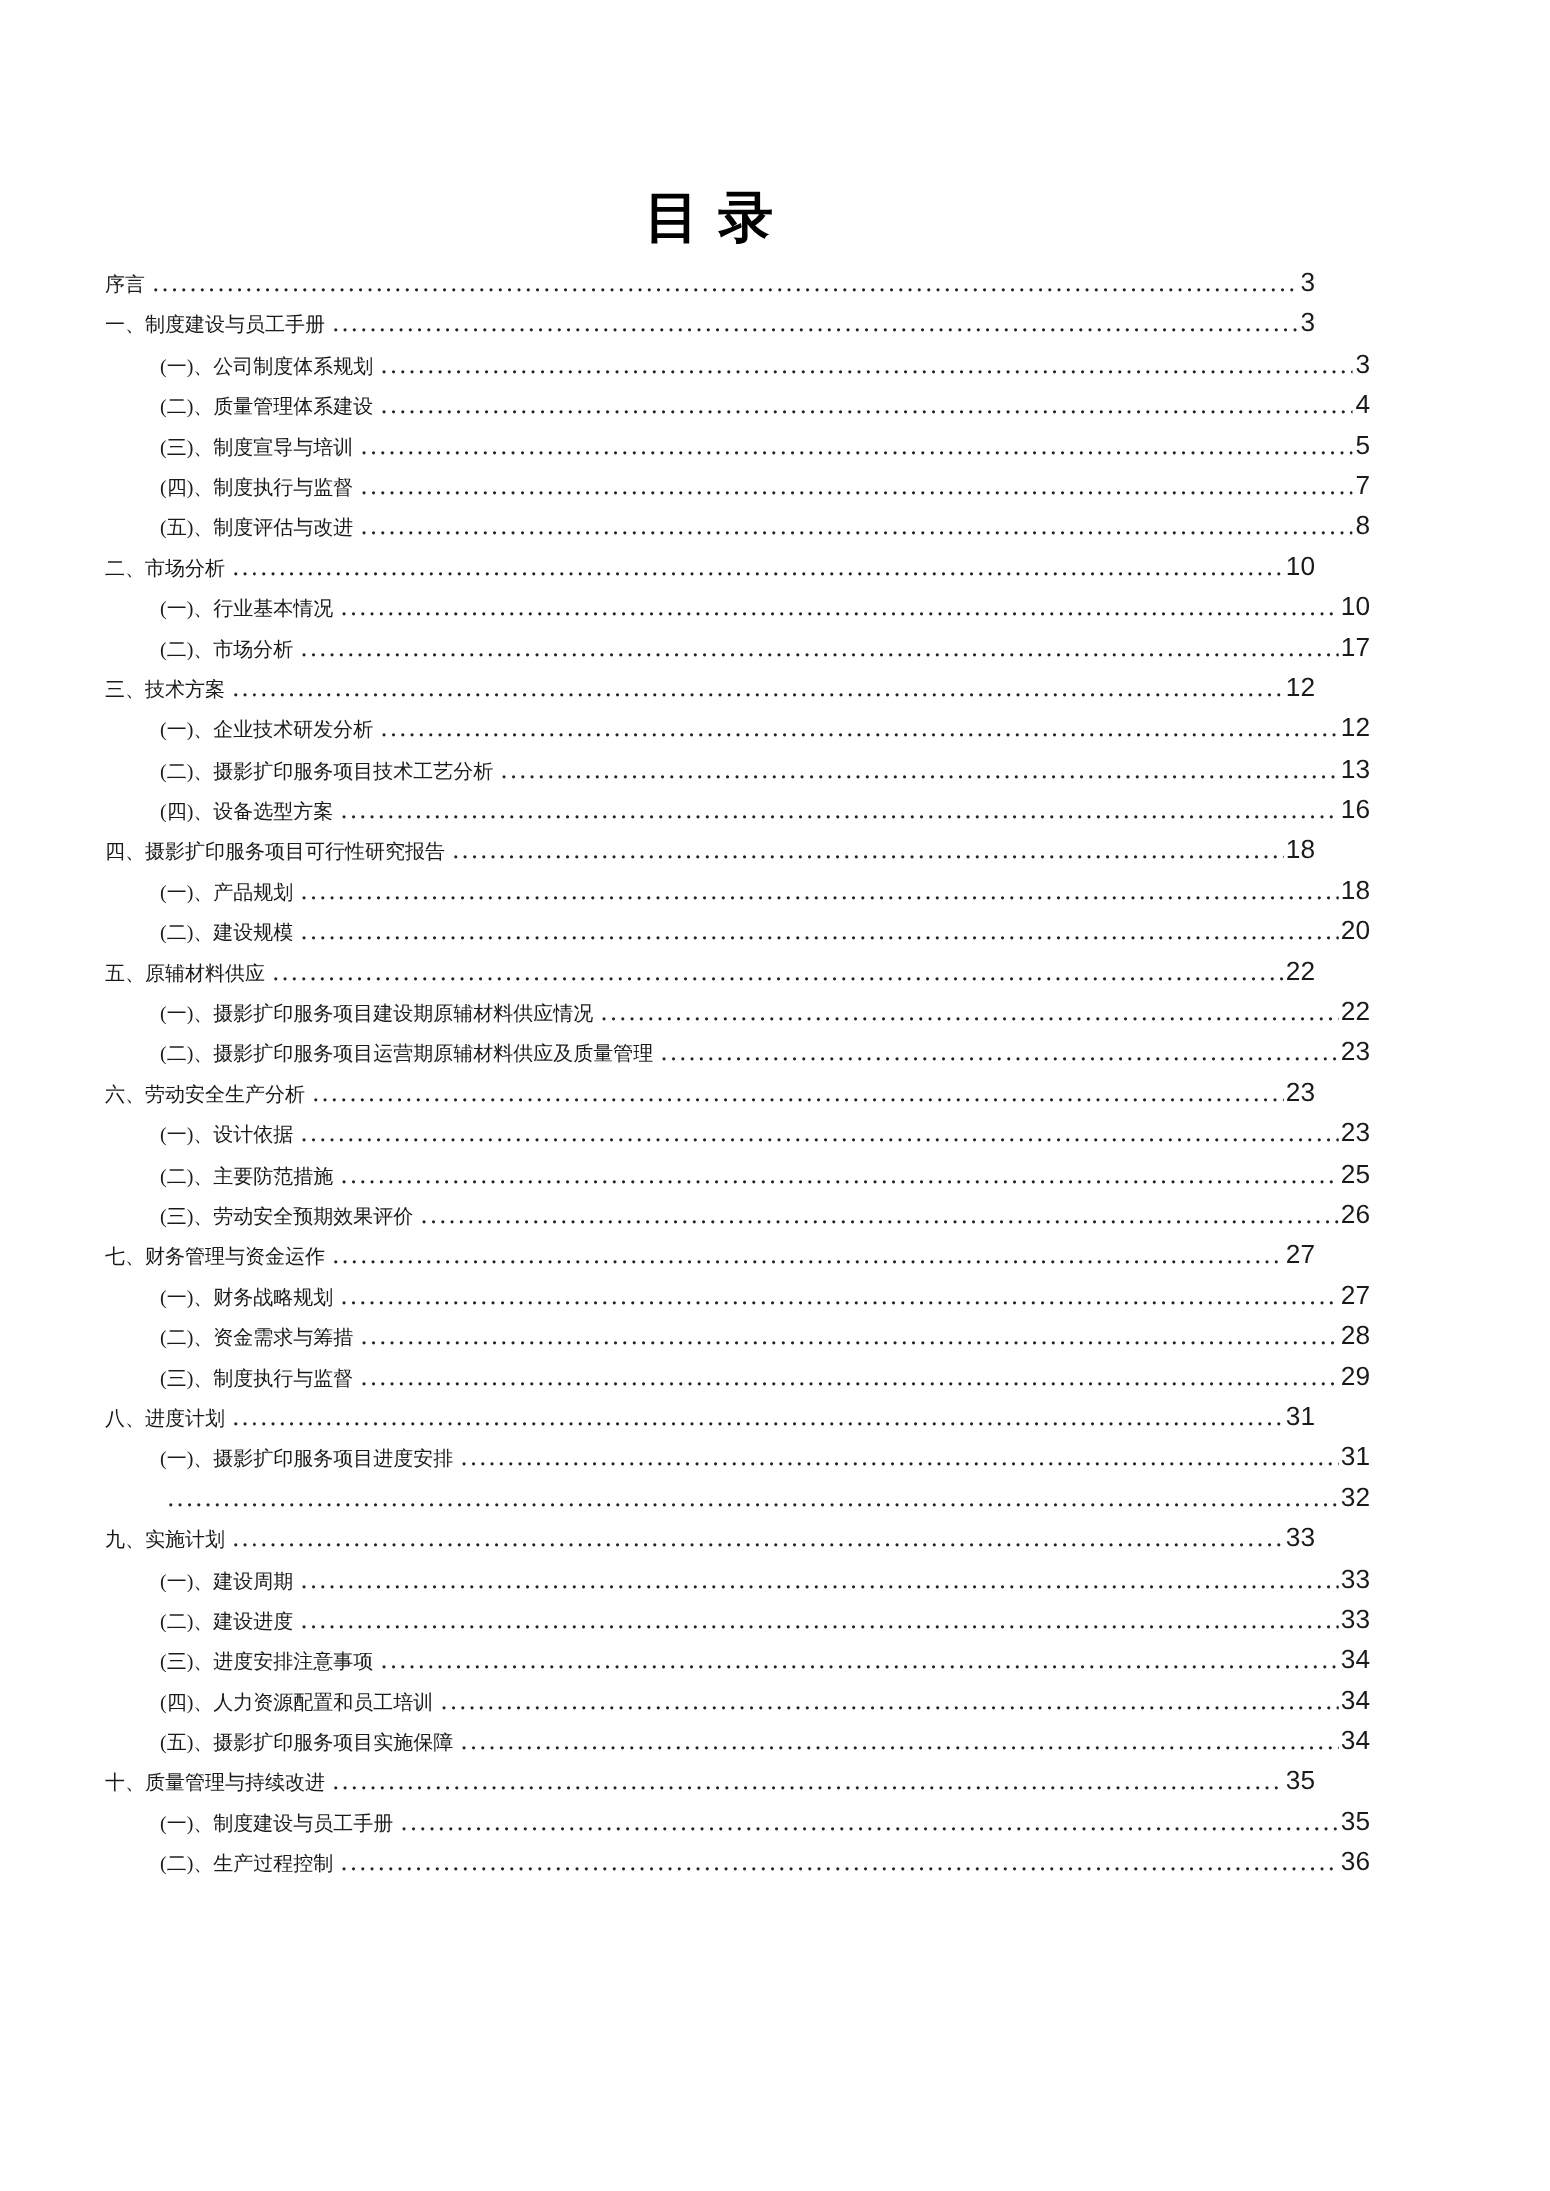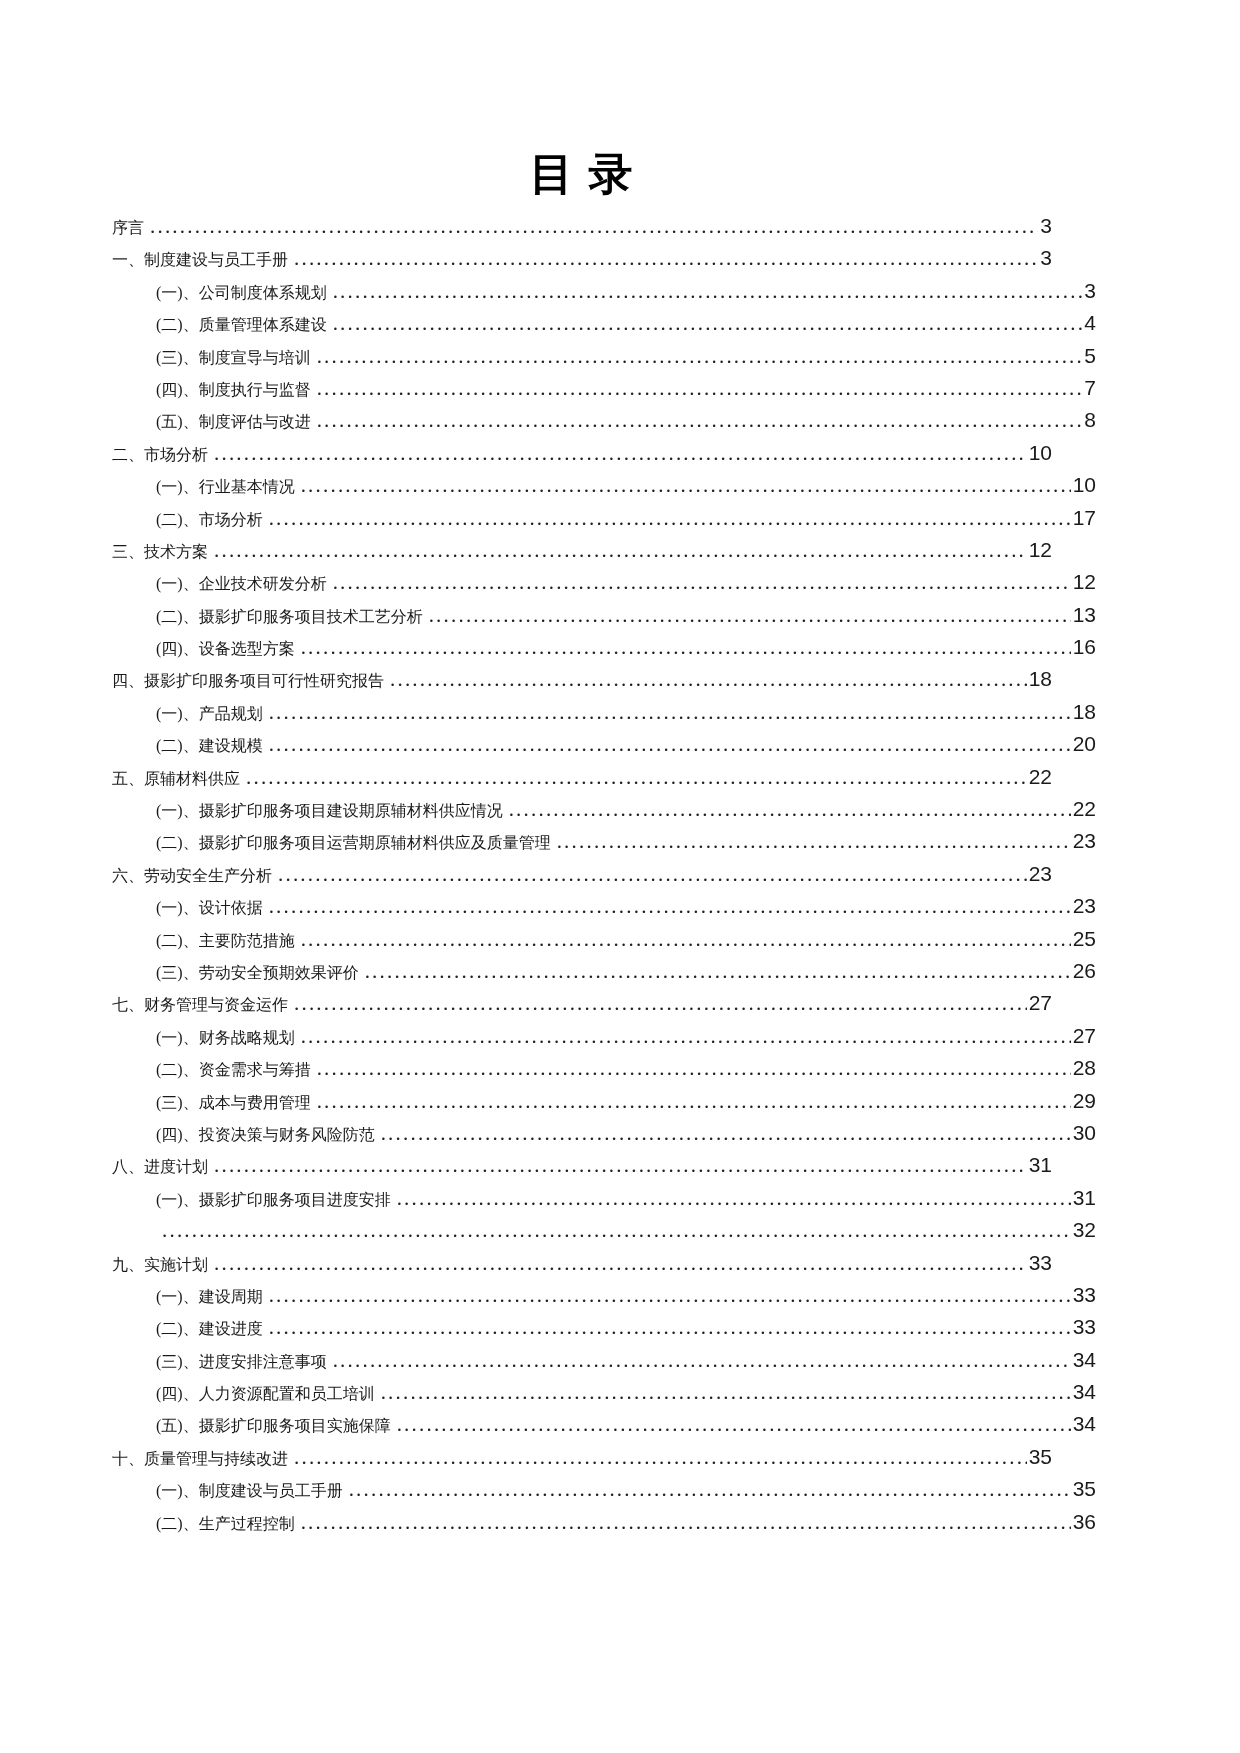--- a/index.html
+++ b/index.html
@@ -6,21 +6,21 @@
     margin: 0;
     padding: 0;
     background: #ffffff;
   }
   .page {
     position: relative;
     width: 1240px;
     height: 1753px;
     background: #ffffff;
     box-sizing: border-box;
-    padding: 150px 188px 0 112px;
+    padding: 150px 188px 0 84px;
     font-family: "Liberation Serif", "DejaVu Serif", serif;
     color: #1a1a1a;
     overflow: hidden;
   }
   .toc-title {
     margin: 0 0 14px 0;
     text-align: center;
     font-size: 44px;
     line-height: 50px;
     font-weight: bold;
@@ -200,28 +200,23 @@
         <span class="label">(一)、财务战略规划</span>
         <span class="leader"></span>
         <span class="pagenum">27</span>
       </div>
       <div class="toc-row level-2">
         <span class="label">(二)、资金需求与筹措</span>
         <span class="leader"></span>
         <span class="pagenum">28</span>
       </div>
       <div class="toc-row level-2">
-        <span class="label">(三)、成本与费用管理</span>
+        <span class="label">(三)、制度执行与监督</span>
         <span class="leader"></span>
         <span class="pagenum">29</span>
-      </div>
-      <div class="toc-row level-2">
-        <span class="label">(四)、投资决策与财务风险防范</span>
-        <span class="leader"></span>
-        <span class="pagenum">30</span>
       </div>
       <div class="toc-row level-1">
         <span class="label">八、进度计划</span>
         <span class="leader"></span>
         <span class="pagenum">31</span>
       </div>
       <div class="toc-row level-2">
         <span class="label">(一)、摄影扩印服务项目进度安排</span>
         <span class="leader"></span>
         <span class="pagenum">31</span>

